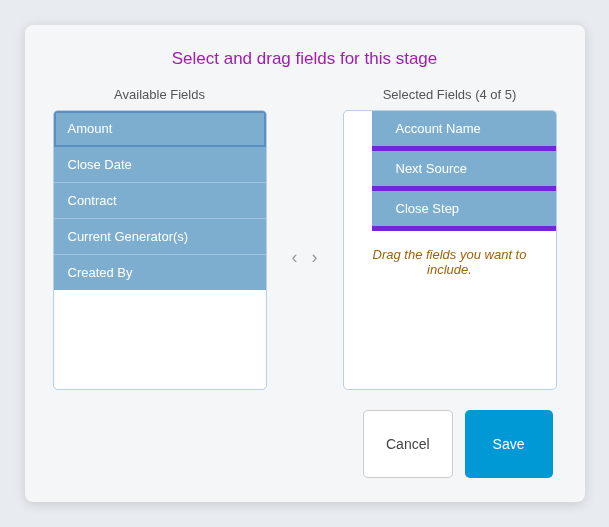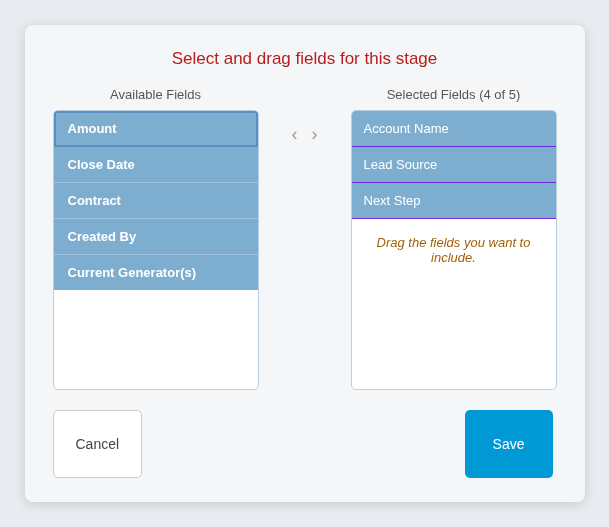--- a/index.html
+++ b/index.html
@@ -19,28 +19,28 @@
       border-radius: 8px;
       padding: 24px 28px 24px 28px;
       width: 560px;
       box-shadow: 0 2px 12px rgba(0,0,0,0.15);
     }
 
     .dialog-title {
       text-align: center;
       font-size: 17px;
       font-weight: 500;
-      color: #b91c1c;
+      color: #a21caf;
       margin-bottom: 18px;
     }
 
     .columns-wrapper {
       display: flex;
-      align-items: flex-start;
-      gap: 16px;
+      align-items: center;
+      gap: 8px;
     }
 
     .column {
       flex: 1;
       display: flex;
       flex-direction: column;
     }
 
     .column-header {
       text-align: center;
@@ -54,21 +54,21 @@
       border: 1.5px solid #b8cfe8;
       border-radius: 5px;
       overflow: hidden;
       min-height: 280px;
     }
 
     .field-item {
       background: #7eaecf;
       color: #fff;
       font-size: 13px;
-      font-weight: 700;
+      font-weight: 400;
       padding: 10px 14px;
       border-bottom: 1px solid #a0c4e0;
       cursor: grab;
       user-select: none;
     }
 
     .field-item:last-child {
       border-bottom: none;
     }
 
@@ -116,34 +116,35 @@
       border-radius: 5px;
       overflow: hidden;
       min-height: 280px;
     }
 
     .selected-field-item {
       background: #7eaecf;
       color: #fff;
       font-size: 13px;
       font-weight: 500;
-      padding: 10px 12px;
-      border-bottom: 1px solid #6d28d9;
+      padding: 10px 24px;
+      border-bottom: 5px solid #6d28d9;
       cursor: grab;
       user-select: none;
+      margin-left: 28px;
     }
 
     .selected-field-item:last-of-type {
       border-bottom: 1px solid #a0c4e0;
     }
 
     .footer {
       display: flex;
-      justify-content: space-between;
-      gap: 28px;
+      justify-content: flex-end;
+      gap: 12px;
       margin-top: 20px;
       padding-right: 4px;
     }
 
     .btn-cancel {
       background: #fff;
       border: 1.5px solid #ccc;
       border-radius: 5px;
       padding: 9px 22px;
       font-size: 14px;
@@ -170,39 +171,39 @@
 
   <div class="columns-wrapper">
 
     <div class="column">
       <div class="column-header">Available Fields</div>
       <div class="field-list available-list">
 
       <div class="field-item">Amount</div>
           <div class="field-item">Close Date</div>
           <div class="field-item">Contract</div>
+          <div class="field-item">Current Generator(s)</div>
           <div class="field-item">Created By</div>
-          <div class="field-item">Current Generator(s)</div>
         </div>
     </div>
 
     <div class="arrow-controls">
       <div class="arrow-row">
         <button class="arrow-btn">‹</button>
         <button class="arrow-btn">›</button>
       </div>
     </div>
 
     <div class="column">
       <div class="column-header">Selected Fields (4 of 5)</div>
       <div class="selected-list-container">
 
       <div class="selected-field-item">Account Name</div>
-          <div class="selected-field-item">Lead Source</div>
-          <div class="selected-field-item">Next Step</div>
+          <div class="selected-field-item">Next Source</div>
+          <div class="selected-field-item">Close Step</div>
           <div class="drop-hint">Drag the fields you want to include.</div>
         </div>
     </div>
 
   </div>
 
   <div class="footer">
     <button class="btn-cancel">Cancel</button>
     <button class="btn-save">Save</button>
   </div>

